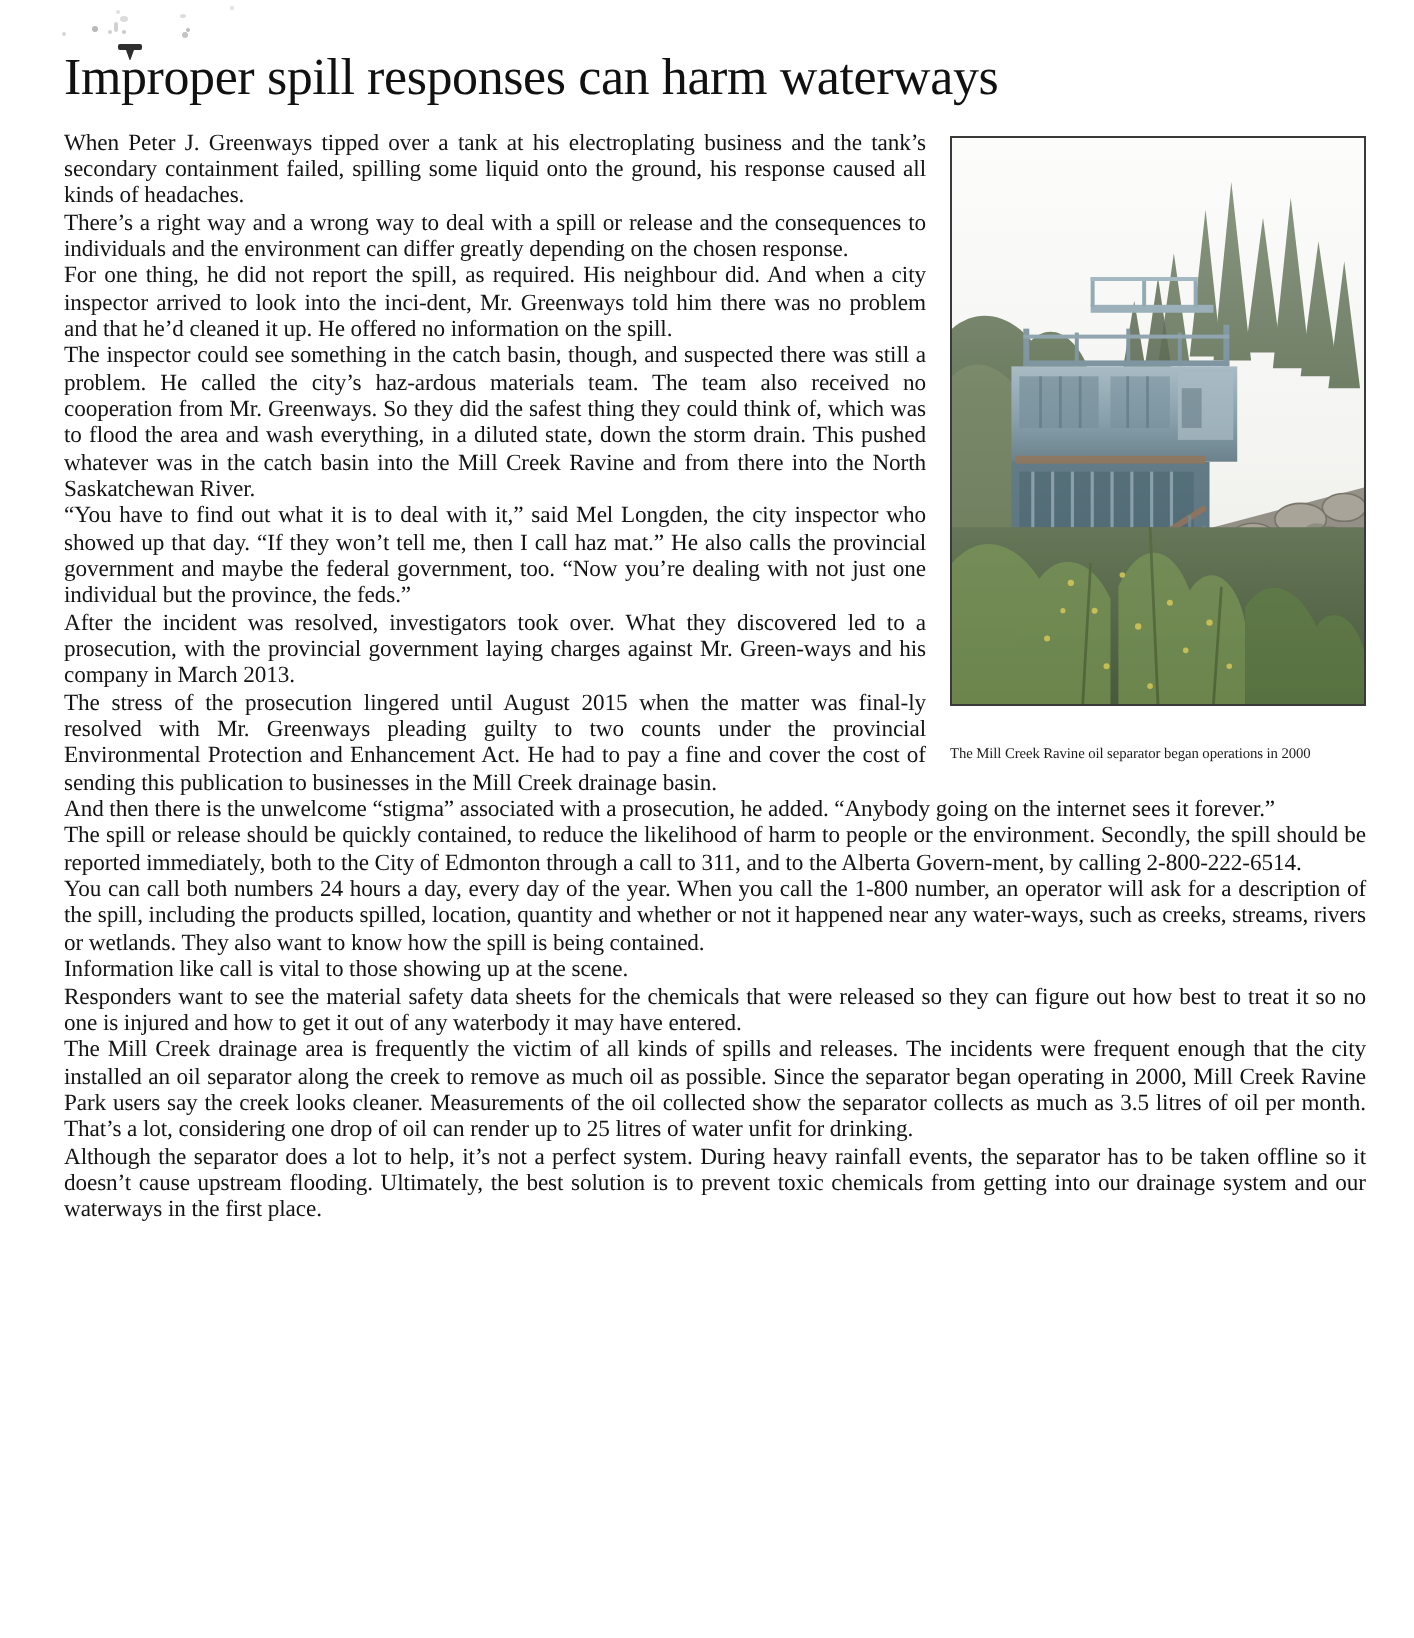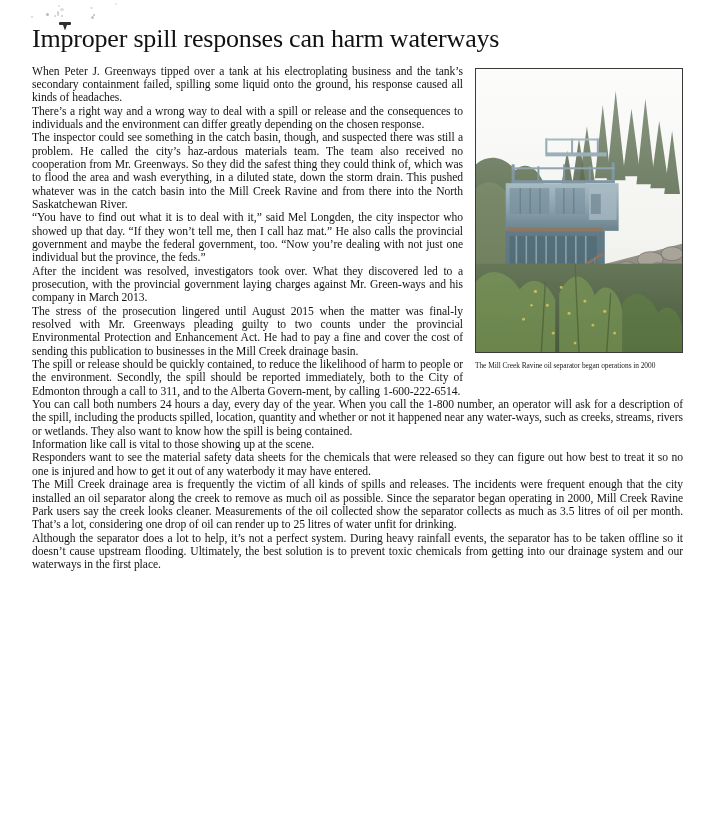--- a/index.html
+++ b/index.html
@@ -111,21 +111,21 @@
     position: relative;
     overflow: hidden;
     background: #8fa08c;
   }
   .photo svg {
     display: block;
     width: 100%;
     height: 100%;
   }
   .photo-caption {
-    margin-top: 8px;
+    margin-top: 19px;
     font-size: 7.4px;
     line-height: 9px;
     color: #1b1b1b;
     text-align: left;
     letter-spacing: -0.05px;
   }
 </style>
 </head>
 <body>
 
@@ -312,25 +312,27 @@
           </g>
 
           <rect x="0" y="0" width="208" height="285" fill="url(#hazeGrad)"></rect>
         </svg>
       </div>
       <figcaption class="photo-caption">The Mill Creek Ravine oil separator began operations in 2000</figcaption>
     </figure>
 
     <p>When Peter J. Greenways tipped over a tank at his electroplating business and the tank’s secondary containment failed, spilling some liquid onto the ground, his response caused all kinds of headaches.</p>
     <p>There’s a right way and a wrong way to deal with a spill or release and the consequences to individuals and the environment can differ greatly depending on the chosen response.</p>
+    <p>For one thing, he did not report the spill, as required. His neighbour did. And when a city inspector arrived to look into the inci-dent, Mr. Greenways told him there was no problem and that he’d cleaned it up. He offered no information on the spill.</p>
     <p>The inspector could see something in the catch basin, though, and suspected there was still a problem. He called the city’s haz-ardous materials team. The team also received no cooperation from Mr. Greenways. So they did the safest thing they could think of, which was to flood the area and wash everything, in a diluted state, down the storm drain. This pushed whatever was in the catch basin into the Mill Creek Ravine and from there into the North Saskatchewan River.</p>
     <p>“You have to find out what it is to deal with it,” said Mel Longden, the city inspector who showed up that day. “If they won’t tell me, then I call haz mat.” He also calls the provincial government and maybe the federal government, too. “Now you’re dealing with not just one individual but the province, the feds.”</p>
     <p>After the incident was resolved, investigators took over. What they discovered led to a prosecution, with the provincial government laying charges against Mr. Green-ways and his company in March 2013.</p>
     <p>The stress of the prosecution lingered until August 2015 when the matter was final-ly resolved with Mr. Greenways pleading guilty to two counts under the provincial Environmental Protection and Enhancement Act. He had to pay a fine and cover the cost of sending this publication to businesses in the Mill Creek drainage basin.</p>
-    <p>The spill or release should be quickly contained, to reduce the likelihood of harm to people or the environment. Secondly, the spill should be reported immediately, both to the City of Edmonton through a call to 311, and to the Alberta Govern-ment, by calling 1-600-222-6514.</p>
+    <p>And then there is the unwelcome “stigma” associated with a prosecution, he added. “Anybody going on the internet sees it forever.”</p>
+    <p>The spill or release should be quickly contained, to reduce the likelihood of harm to people or the environment. Secondly, the spill should be reported immediately, both to the City of Edmonton through a call to 311, and to the Alberta Govern-ment, by calling 2-800-222-6514.</p>
     <p>You can call both numbers 24 hours a day, every day of the year. When you call the 1-800 number, an operator will ask for a description of the spill, including the products spilled, location, quantity and whether or not it happened near any water-ways, such as creeks, streams, rivers or wetlands. They also want to know how the spill is being contained.</p>
     <p>Information like call is vital to those showing up at the scene.</p>
     <p>Responders want to see the material safety data sheets for the chemicals that were released so they can figure out how best to treat it so no one is injured and how to get it out of any waterbody it may have entered.</p>
     <p>The Mill Creek drainage area is frequently the victim of all kinds of spills and releases. The incidents were frequent enough that the city installed an oil separator along the creek to remove as much oil as possible. Since the separator began operating in 2000, Mill Creek Ravine Park users say the creek looks cleaner. Measurements of the oil collected show the separator collects as much as 3.5 litres of oil per month. That’s a lot, considering one drop of oil can render up to 25 litres of water unfit for drinking.</p>
     <p>Although the separator does a lot to help, it’s not a perfect system. During heavy rainfall events, the separator has to be taken offline so it doesn’t cause upstream flooding. Ultimately, the best solution is to prevent toxic chemicals from getting into our drainage system and our waterways in the first place.</p>
 
   </div>
 </div>
 
 </body></html>

